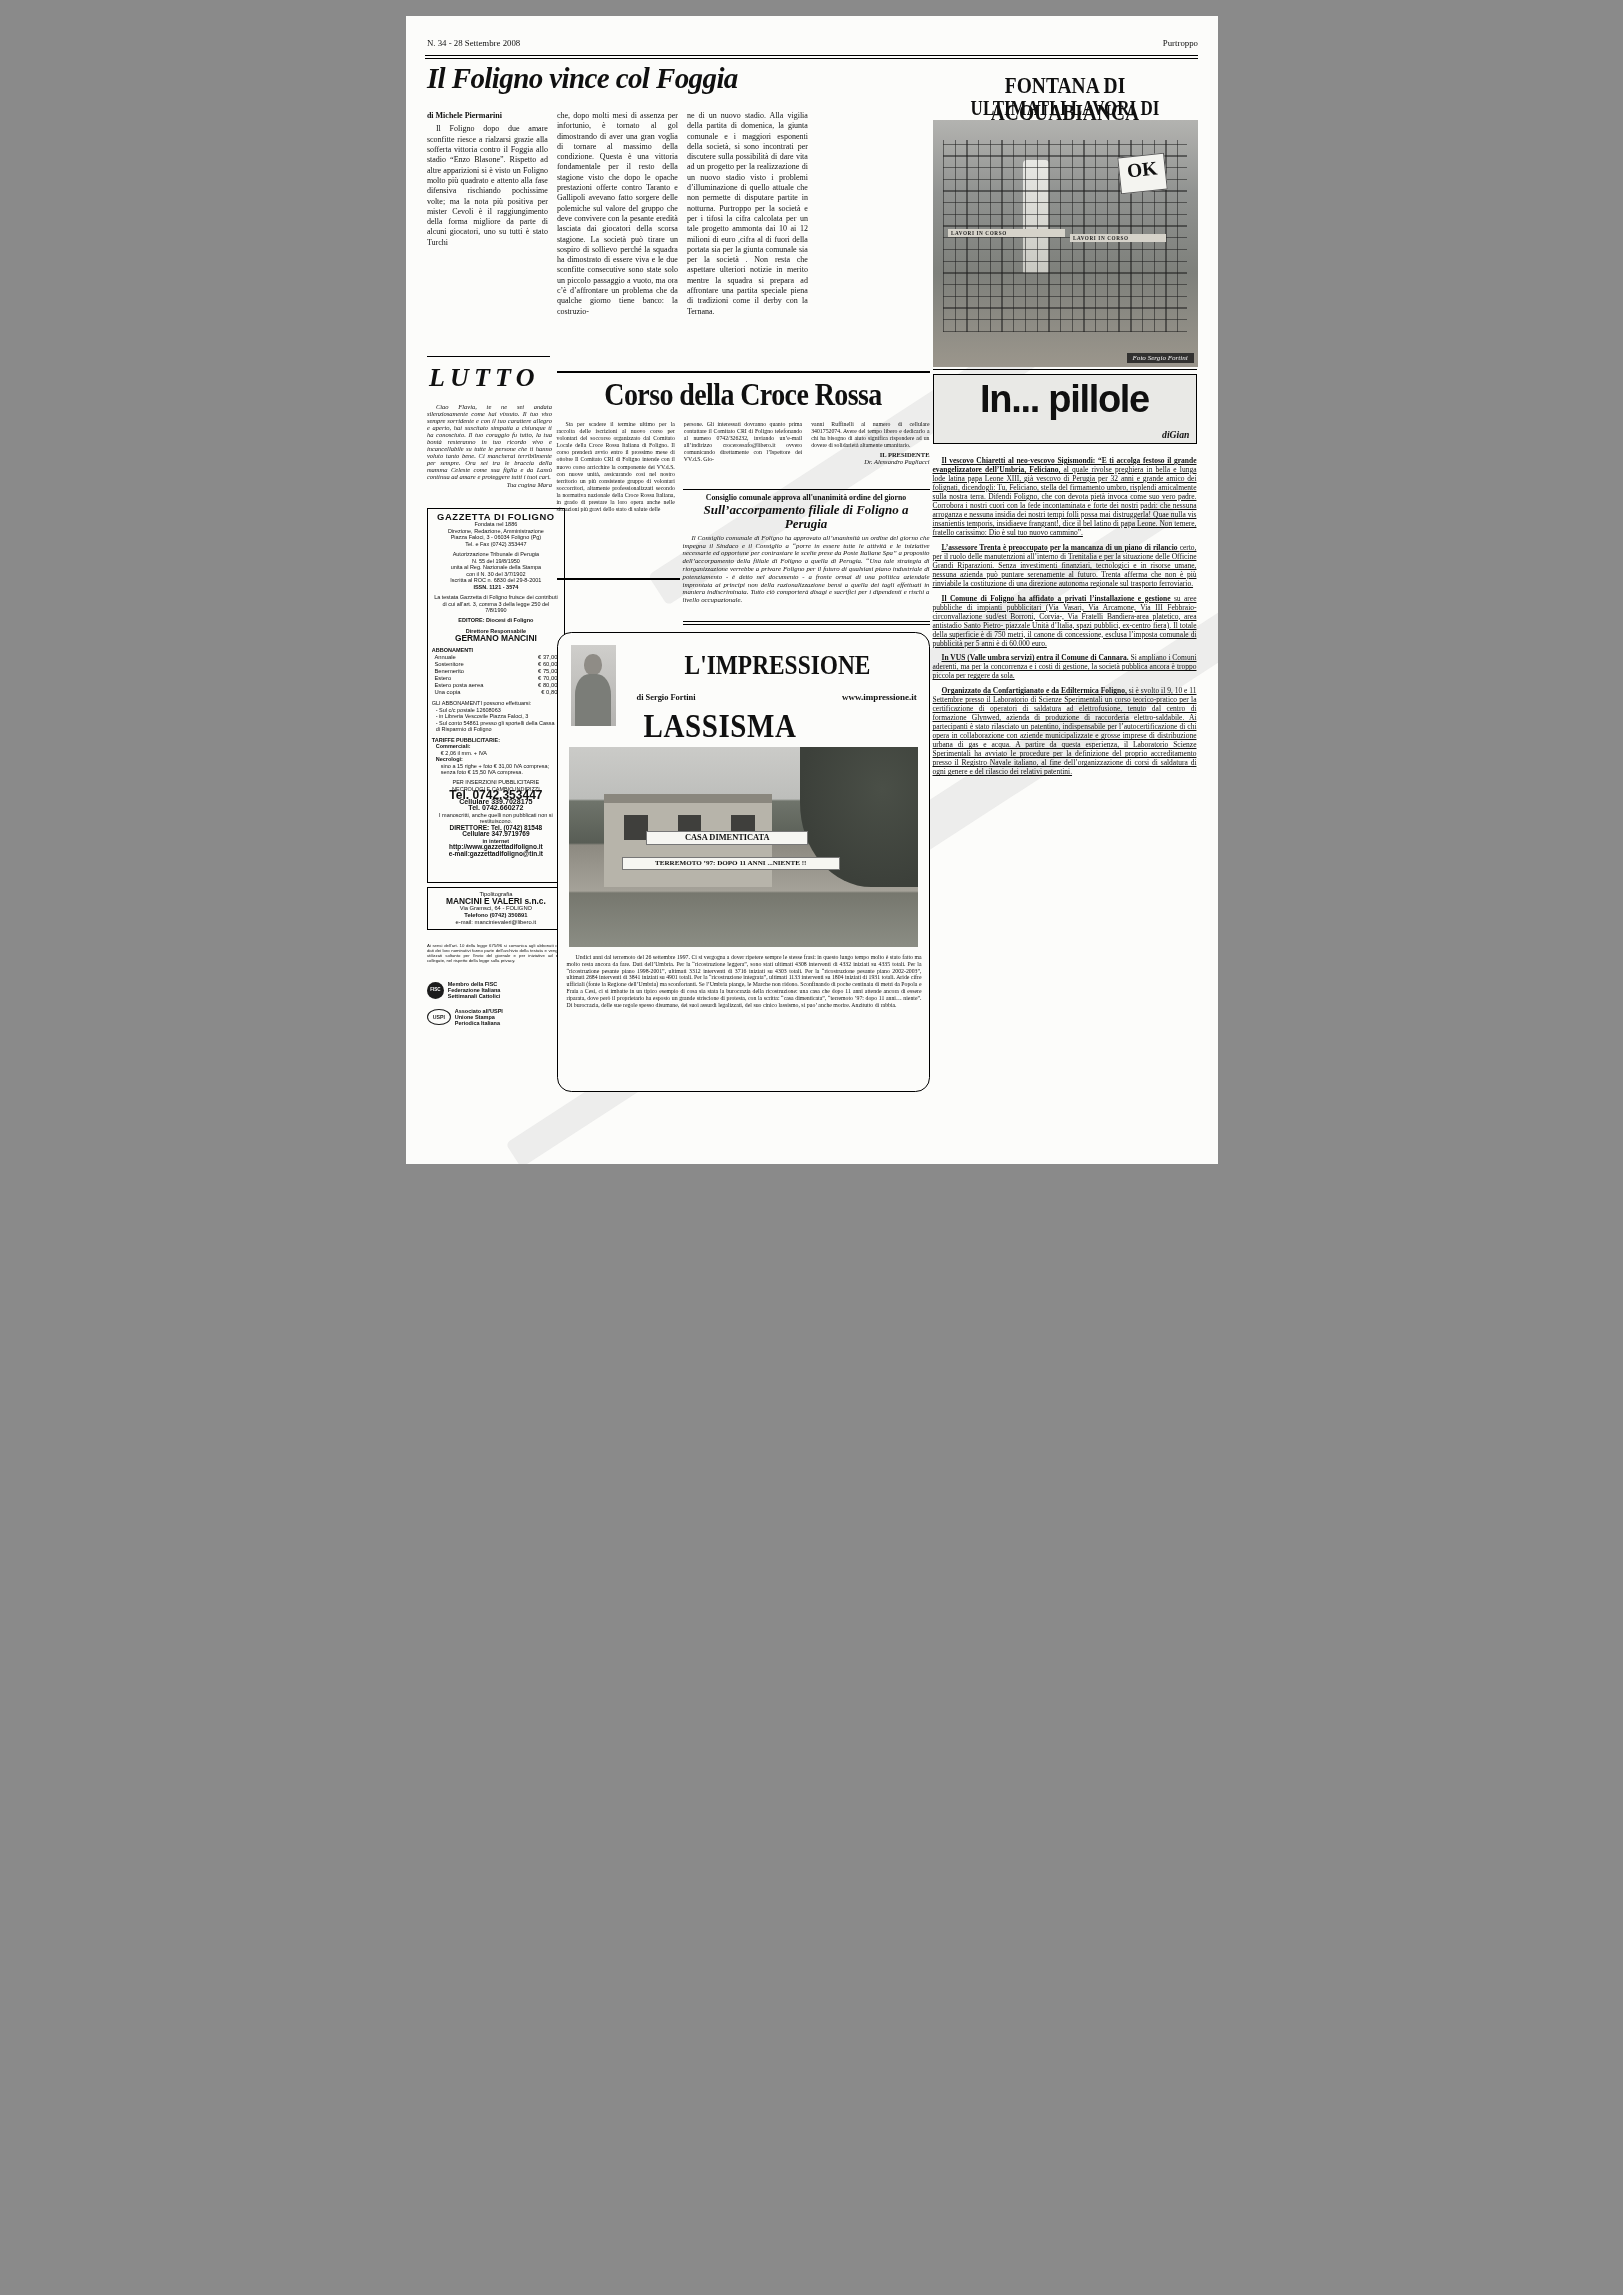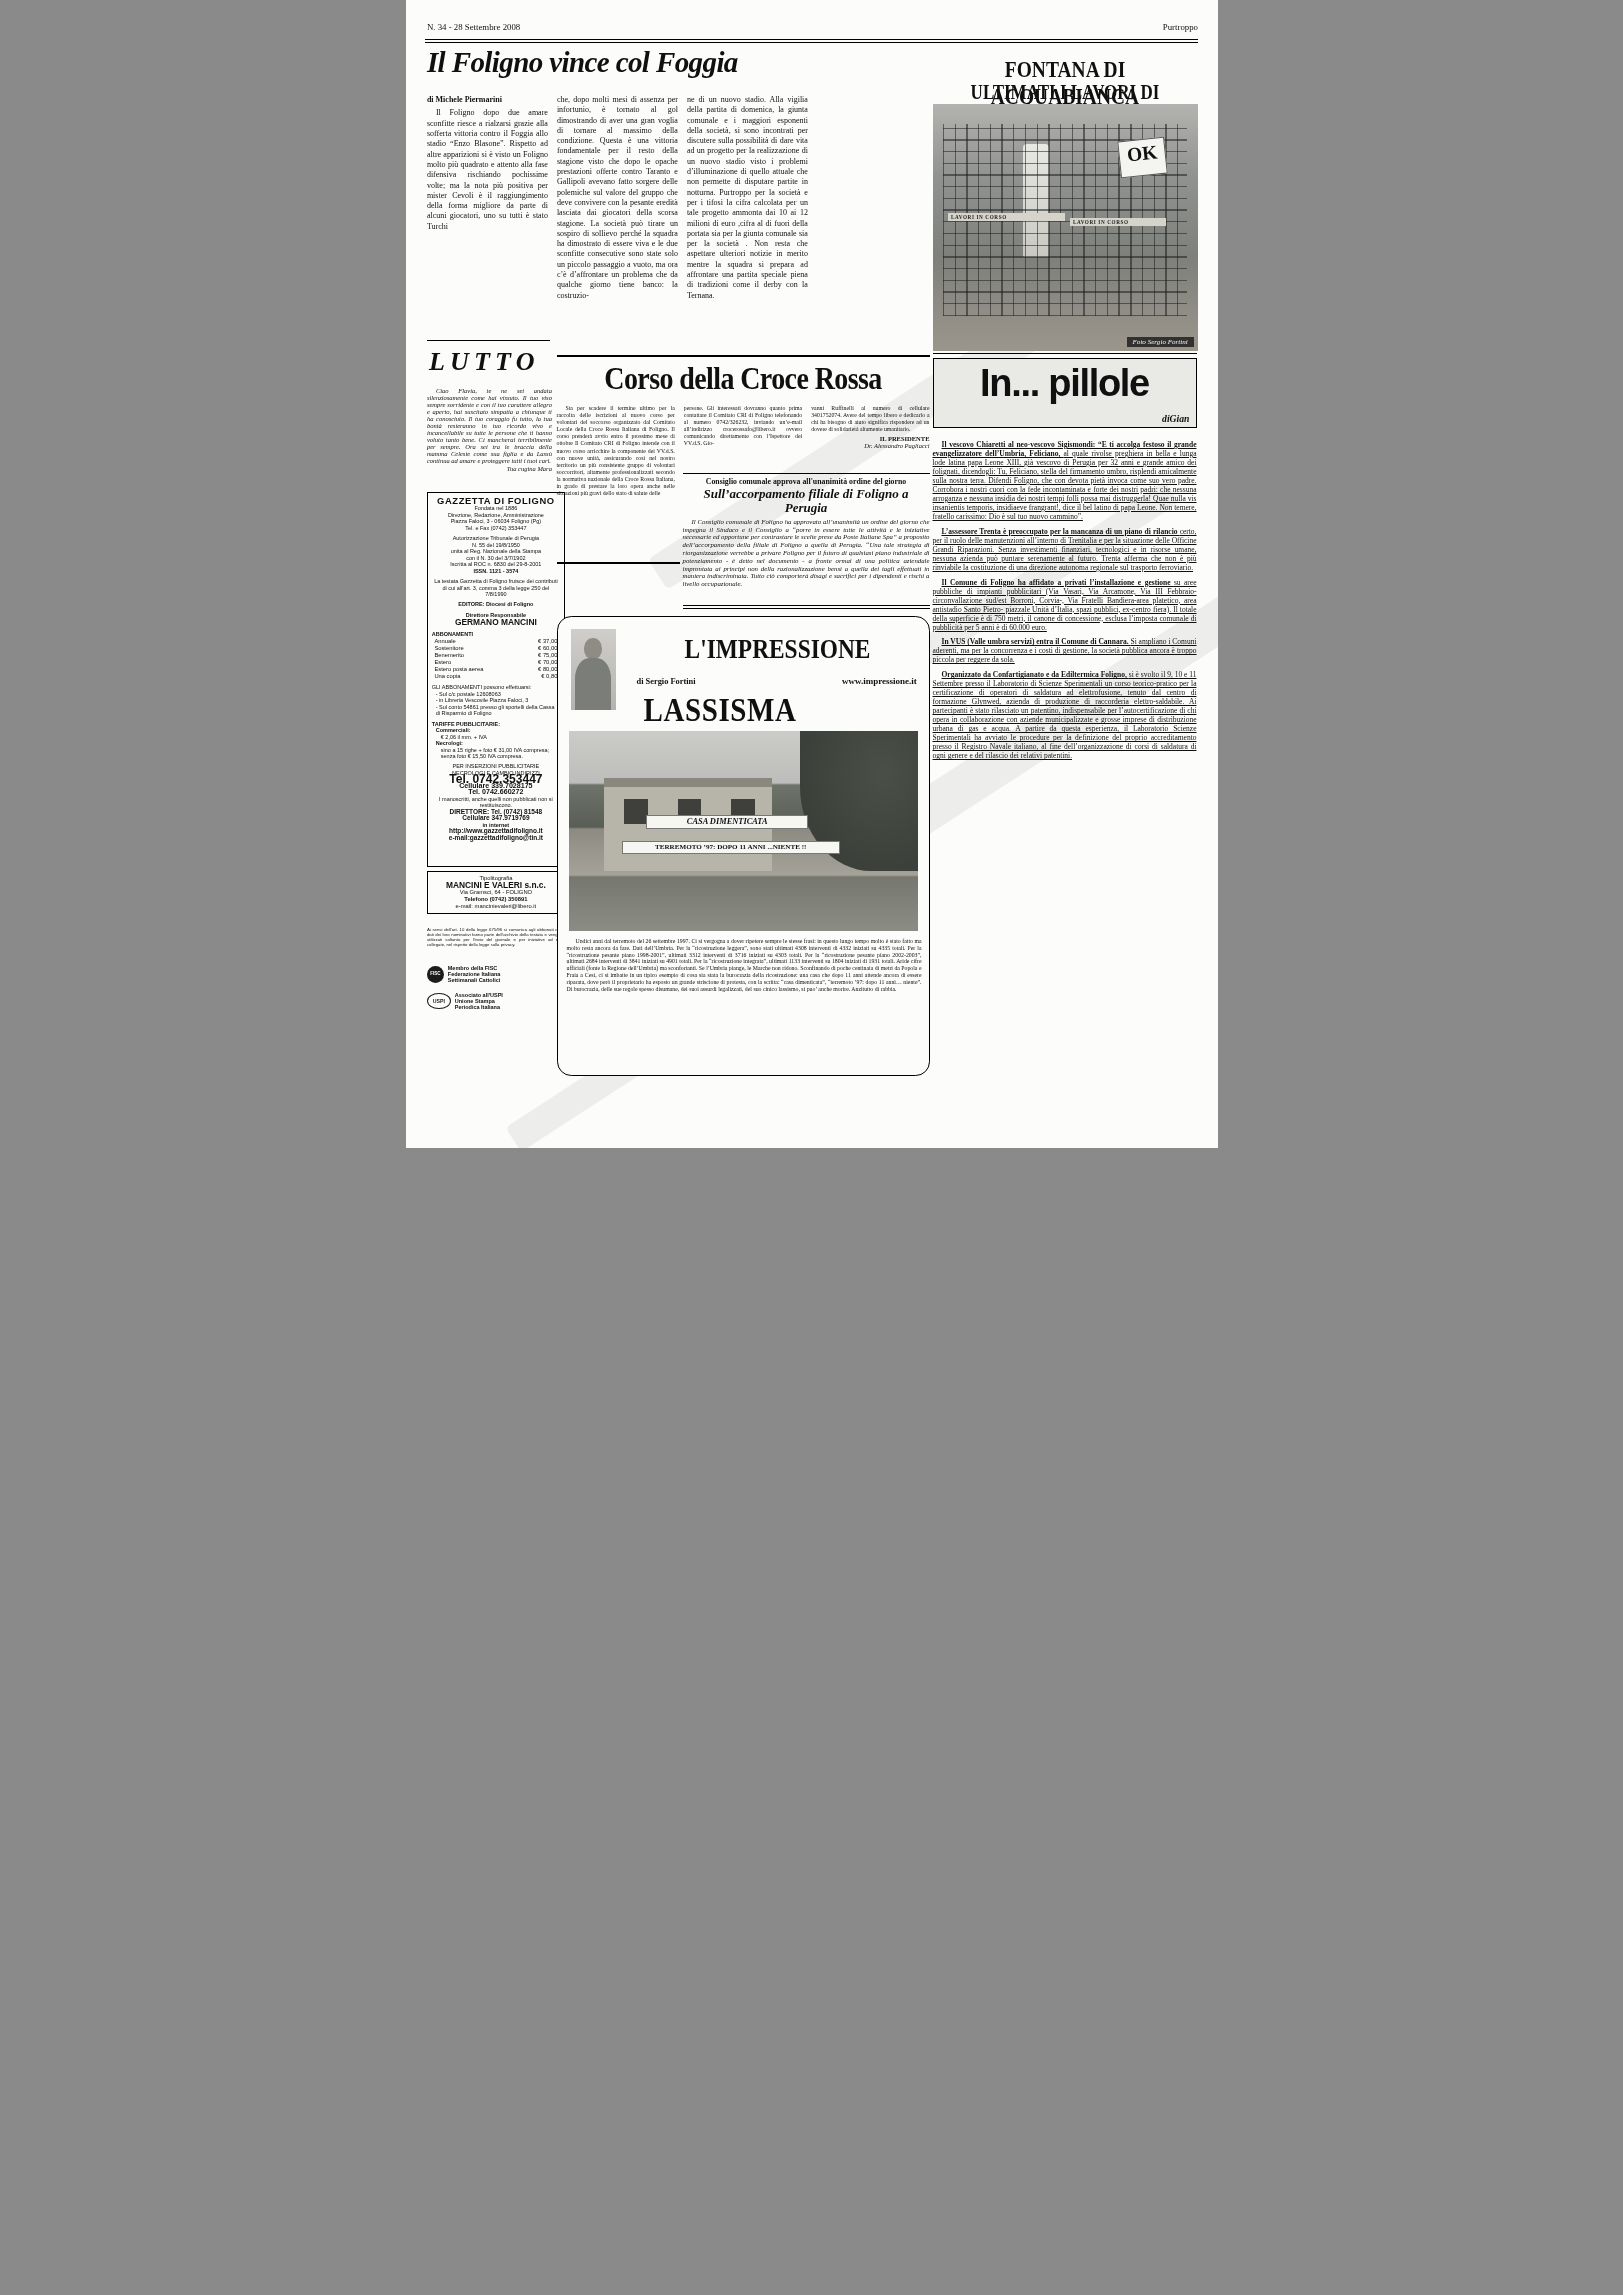--- a/index.html
+++ b/index.html
@@ -1,16 +1,16 @@
 <!DOCTYPE html>
 <html style="font-size:10.4px"><head>
 <meta charset="utf-8">
 <style>
   html,body{margin:0;padding:0;background:#8a8a8a;}
-  .page{position:relative;width:812px;height:1148px;margin:0 auto;background:#fcfcfa;
+  .page{position:relative;width:812px;height:1148px;margin:16px auto;background:#fcfcfa;
         font-family:"Liberation Serif",serif;color:#101010;overflow:hidden;}
   .abs{position:absolute;}
   .wm{position:absolute;background:#dedede;opacity:.5;transform:rotate(-33deg);border-radius:5.2px;}
   .rule{background:#000;}
   .double-rule{border-top:1.9px solid #000;border-bottom:0.6px solid #000;height:1.9px;}
   .jtext{text-align:justify;}
 
   
   .issue,.weekday{font-size:8.8px;}
   .masthead{white-space:nowrap;}
@@ -282,21 +282,21 @@
     <div class="abs impr-byline" style="left:79px;top:60px;">di Sergio Fortini</div>
     <div class="abs impr-site" style="right:11.7px;top:59px;">www.impressione.it</div>
     <div class="abs lassisma-title" style="left:86px;top:74px;">LASSISMA</div>
     <div class="abs photo-house" style="left:11.7px;top:114px;width:349px;height:200px;">
       <div class="treemass"></div>
       <div class="housefront">
         <div class="win" style="left:12%;"></div>
         <div class="win" style="left:44%;"></div>
         <div class="win" style="left:76%;"></div>
       </div>
-      <div class="banner" style="left:22%;top:42%;width:46%;font-size:8.4px;padding:1.3px 0;font-style:italic;">CASA DIMENTICATA</div>
+      <div class="banner" style="left:22%;top:42%;width:46%;font-size:8.4px;padding:1.3px 0;">CASA DIMENTICATA</div>
       <div class="banner" style="left:15%;top:55%;width:62%;font-size:7.1px;padding:1.3px 0;">TERREMOTO ’97: DOPO 11 ANNI ...NIENTE !!</div>
     </div>
     <div class="abs lassisma-body jtext indent" style="left:9px;top:321px;width:355px;">Undici anni dal terremoto del 26 settembre 1997.  Ci si vergogna a dover ripetere sempre le stesse frasi: in questo lungo tempo molto è stato fatto ma molto resta ancora da fare. Dati dell’Umbria. Per la “ricostruzione leggera”, sono stati ultimati 4308 interventi di 4332 iniziati su 4335 totali. Per la “ricostruzione pesante piano 1998-2001”, ultimati 3312 interventi di 3716 iniziati su 4303 totali. Per la “ricostruzione pesante piano 2002-2003”, ultimati 2684 interventi di 3841 iniziati su 4901 totali. Per la “ricostruzione integrata”, ultimati 1133 interventi su 1804 iniziati di 1931 totali. Aride cifre ufficiali (fonte la Regione dell’Umbria) ma sconfortanti. Se l’Umbria piange, le Marche non ridono. Sconfinando di poche centinaia di metri da Popola e Fraia a Cesi, ci si imbatte in un tipico esempio di cosa sia stata la burocrazia della ricostruzione: una casa che dopo 11 anni attende ancora di essere riparata, dove però il proprietario ha esposto un grande striscione di protesta, con la scritta: “casa dimenticata”, “terremoto ’97: dopo 11 anni… niente”. Di burocrazia, delle sue regole spesso disumane, dei suoi assurdi legalizzati, del suo cinico lassismo, si puo’ anche morire. Anzitutto di rabbia.</div>
   </div>
 
   <div class="abs rule" style="left:527px;top:353px;width:264px;height:1.3px;"></div>
   <div class="abs pillolebox" style="left:527px;top:358px;width:264px;height:70px;box-sizing:border-box;">
     <div class="pillole-title">In... pillole</div>
     <div class="pillole-author">diGian</div>
   </div>

